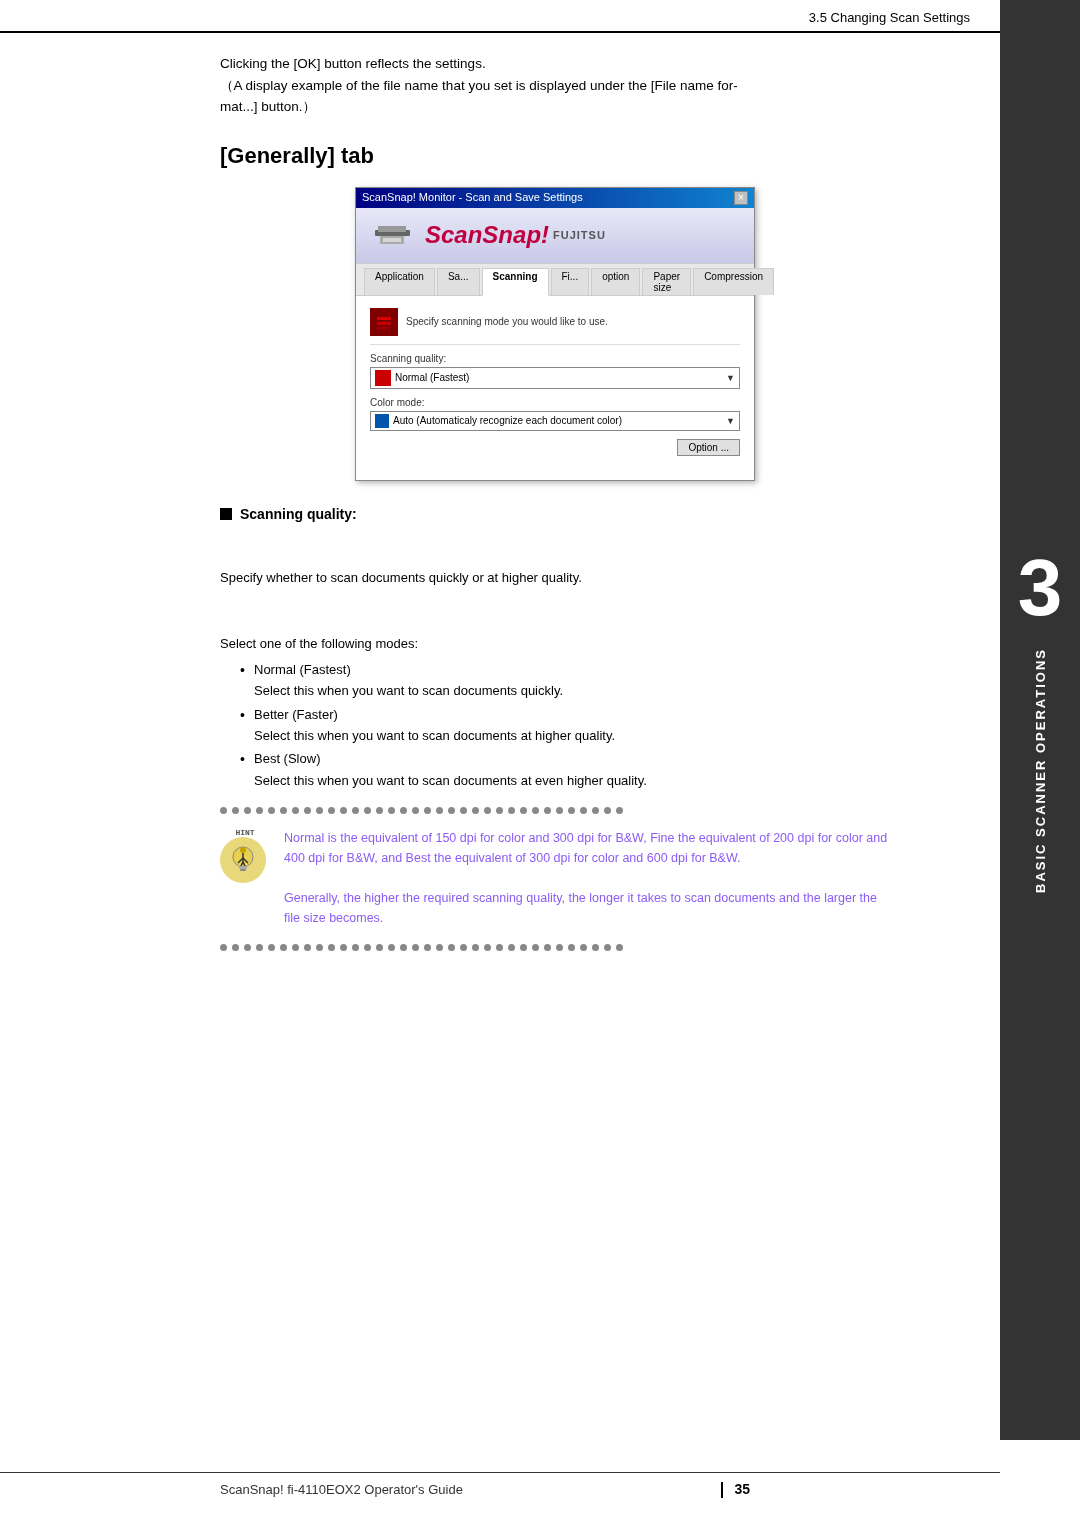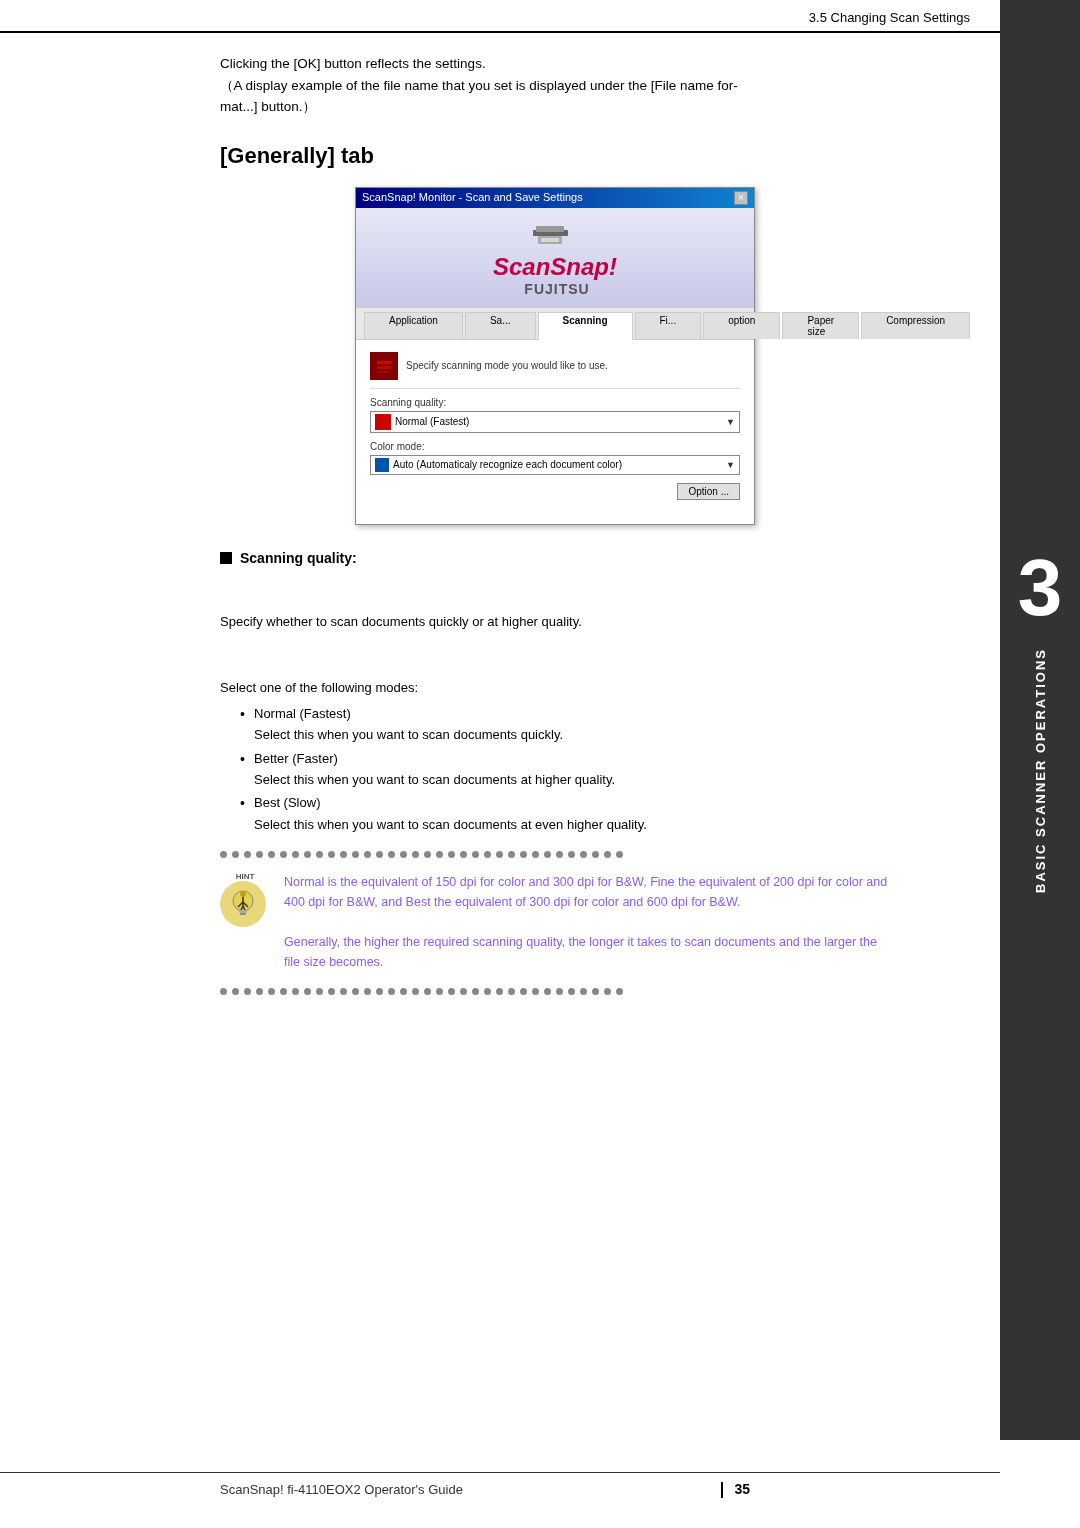--- a/index.html
+++ b/index.html
@@ -108,51 +108,50 @@
       align-items: center;
       justify-content: center;
       cursor: pointer;
     }
     .scansnap-header {
       background: linear-gradient(to bottom, #e8e8f8, #c8c8e8);
       padding: 10px 14px;
       display: flex;
       align-items: center;
       border-bottom: 1px solid #ccc;
-      flex-direction: column;
     }
     .scansnap-logo-icon {
       width: 45px;
       height: 35px;
       margin-right: 10px;
     }
     .scansnap-logo-text {
       font-size: 24px;
       font-weight: bold;
       font-style: italic;
       color: #c00040;
     }
     .fujitsu-text {
-      font-size: 14px;
+      font-size: 11px;
       color: #555;
       margin-left: 4px;
       font-weight: bold;
       letter-spacing: 1px;
     }
 
     .dialog-tabs {
       display: flex;
       background: #e8e8e8;
       border-bottom: 1px solid #ccc;
       padding: 4px 8px 0 8px;
       font-size: 10px;
       gap: 2px;
     }
     .dialog-tab {
-      padding: 2px 24px;
+      padding: 2px 10px;
       border: 1px solid #ccc;
       border-bottom: none;
       background: #e0e0e0;
       cursor: pointer;
       font-size: 10px;
     }
     .dialog-tab.active {
       background: #fff;
       font-weight: bold;
       border-bottom: 1px solid #fff;
@@ -325,20 +324,21 @@
       display: flex;
       align-items: flex-start;
       margin: 8px 0 16px 0;
       gap: 14px;
     }
     .hint-icon {
       width: 50px;
       height: 50px;
       flex-shrink: 0;
       position: relative;
+      font-family: Liberation Mono, monospace;
     }
     .hint-icon-inner {
       width: 46px;
       height: 46px;
       border-radius: 50%;
       background: #e8d87a;
       display: flex;
       align-items: center;
       justify-content: center;
       font-size: 22px;

